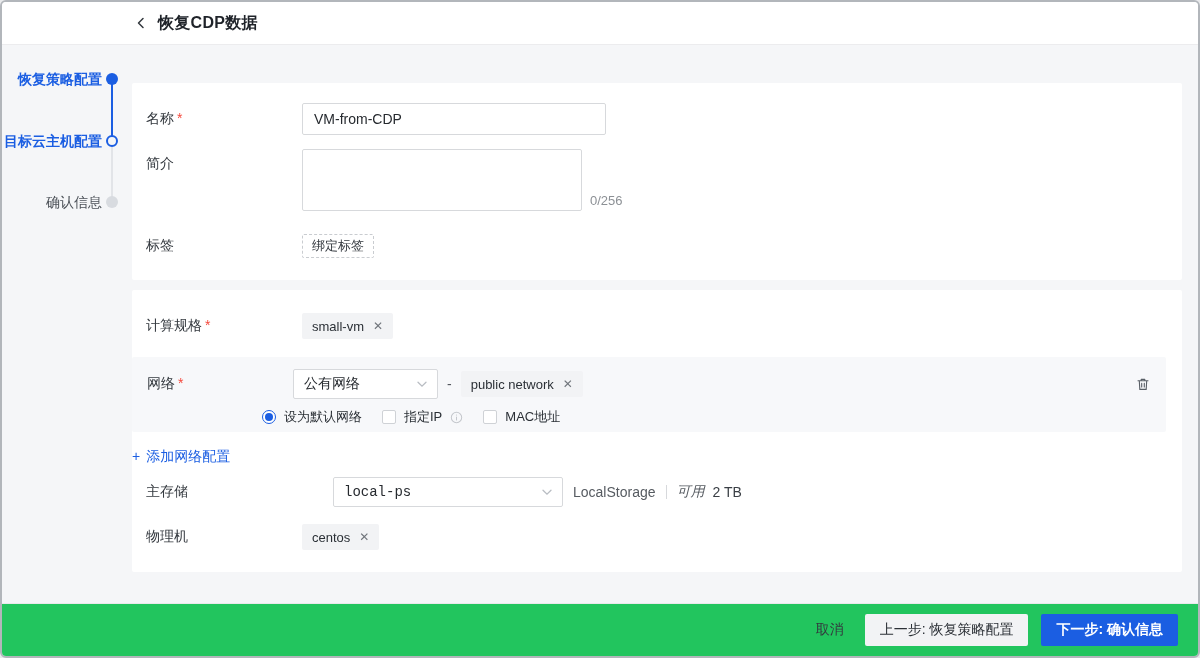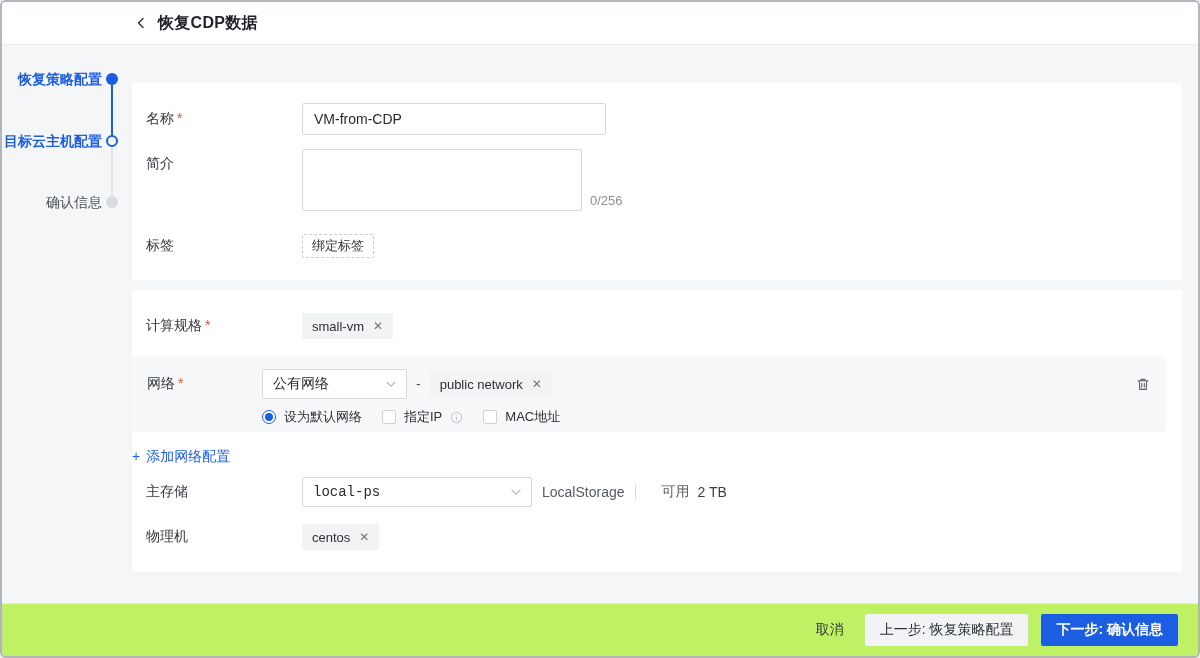--- a/index.html
+++ b/index.html
@@ -48,43 +48,43 @@
            font-family:"Liberation Sans", sans-serif; }
   .counter { color:#8c9095; font-size:13px; align-self:flex-end; margin:0 0 3px 8px; }
   .dashed-btn { display:inline-flex; align-items:center; height:24px; padding:0 9px;
                 border:1px dashed #c9ccd0; border-radius:2px; background:#fff; color:#33383e;
                 font-size:13px; cursor:pointer; }
   .chip { display:inline-flex; align-items:center; gap:9px; height:26px; padding:0 10px;
           background:#f2f3f5; border-radius:2px; font-size:13px; color:#2b3036; }
   .chip .x { color:#70757b; font-size:12px; cursor:pointer; line-height:1; }
   .selectbox { display:flex; align-items:center; justify-content:space-between;
                height:30px; background:#fff; border:1px solid #d7d9dc; border-radius:2px;
-               padding:0 10px; cursor:pointer; color:#262a2f; }
+               padding:0 10px; cursor:pointer; color:#262a2f;margin-left:31px; }
   .sb-net { width:145px; } .sb-storage { width:230px;font-family:Liberation Mono, monospace; }
   
   .netpanel { background:#f7f8fa; border-radius:2px; padding:12px 16px 13px 15px; height:75px; }
   .nprow1 { display:flex; align-items:center; }
   .np-label { width:115px; flex:0 0 115px; color:#33383e; }
   .dash { margin:0 9px; color:#55595f; }
   .trash { margin-left:auto; cursor:pointer; display:flex; align-items:center; }
   .nprow2 { display:flex; align-items:center; gap:20px; margin:9px 0 0 115px; }
   .opt { display:flex; align-items:center; gap:8px; font-size:13px; color:#2b3036; }
   .radio { width:14px; height:14px; border:1px solid #1b5ee2; border-radius:50%;
            position:relative; background:#fff; cursor:pointer; flex:0 0 14px; }
   .radio.on::after { content:""; position:absolute; left:2px; top:2px; width:8px; height:8px;
                      border-radius:50%; background:#1b5ee2; }
   .cbox { width:14px; height:14px; border:1px solid #cfd2d6; border-radius:2px;
           background:#fff; cursor:pointer; flex:0 0 14px; }
   .addlink { display:inline-flex; align-items:center; gap:6px; color:#1b5ee2; cursor:pointer;
              margin-top:14px; font-size:14px; line-height:20px; }
   .storinfo { display:flex; align-items:center; margin-left:10px; color:#565b61; font-size:14px; }
   .storinfo .vdiv { width:1px; height:14px; background:#d7d9dc; margin:0 10px; }
-  .storinfo .avail { margin-left:16px; } .storinfo .availval { margin-left:8px; color:#3a3f45; }
-  
-  .ftr { height:53px; flex:0 0 53px; background:#bef264; border-top:1px solid #e9e9eb;
+  .storinfo .avail { margin-left:0;font-style:italic; } .storinfo .availval { margin-left:8px; color:#3a3f45; }
+  
+  .ftr { height:53px; flex:0 0 53px; background:#22c55e; border-top:1px solid #e9e9eb;
          display:flex; align-items:center; justify-content:flex-end; gap:13px; padding:0 20px; }
   .btn { height:32px; border:none; border-radius:2px; font-size:14px; padding:0 15px;
          cursor:pointer; font-family:"Liberation Sans", sans-serif; }
   .btn-text { background:transparent; color:#33383e; padding:0 8px; }
   .btn-default { background:#f2f3f5; color:#2b3036; }
   .btn-primary { background:#1b5ee2; color:#fff; font-weight:bold; }
   svg { display:block; }
 </style>
 </head>
 <body>

